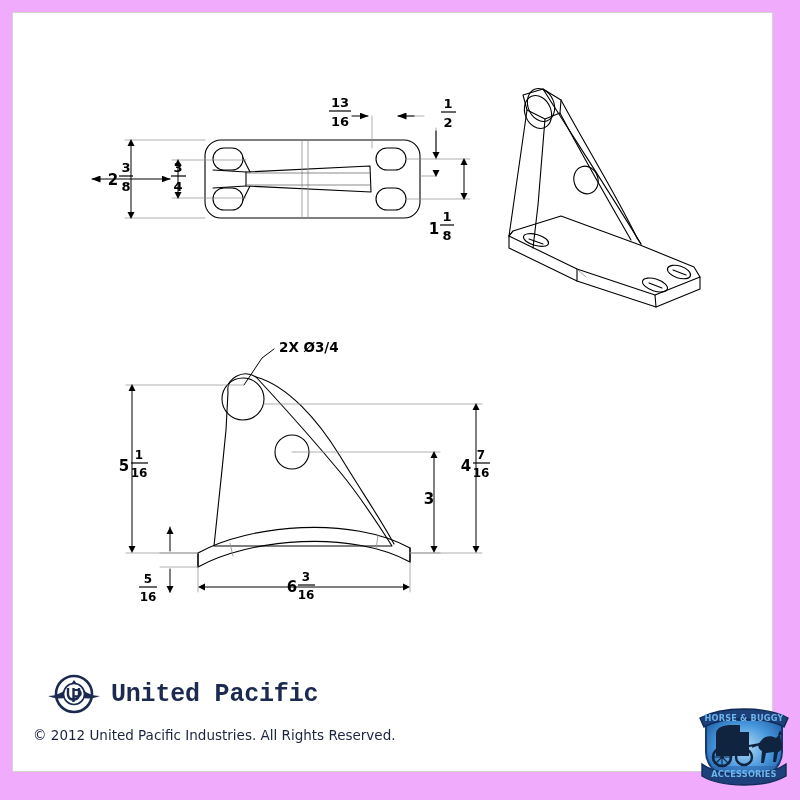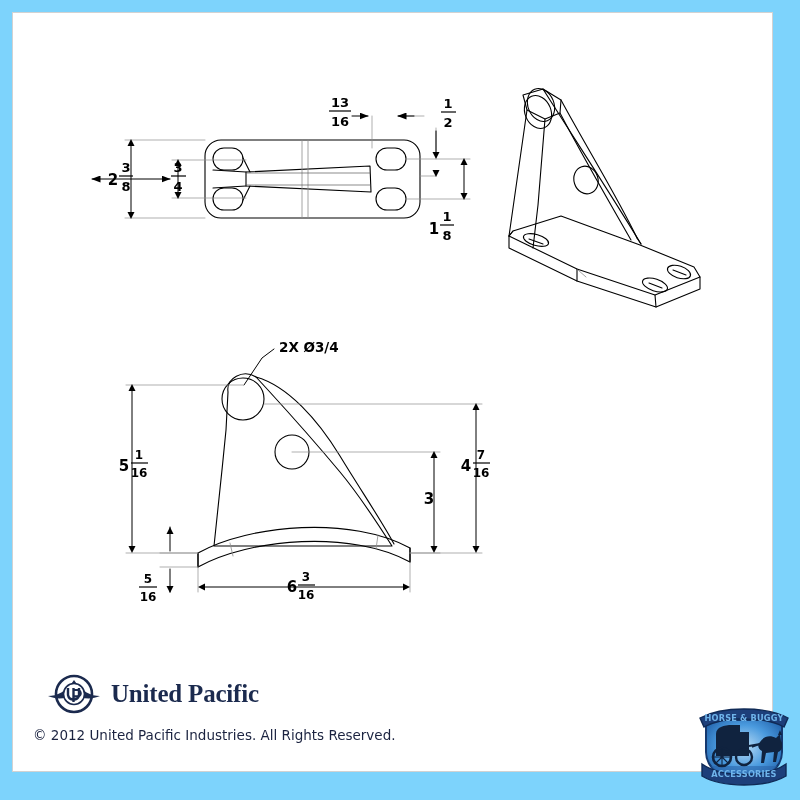--- a/index.html
+++ b/index.html
@@ -6,21 +6,21 @@
   * { box-sizing: border-box; }
   html, body {
     margin: 0; padding: 0;
     background: #ffffff;
     font-family: "Liberation Sans", sans-serif;
   }
   #page {
     position: relative;
     width: 800px;
     height: 800px;
-    background: #7dd3fc;
+    background: #f0abfc;
     overflow: hidden;
   }
   #drawing-frame {
     position: absolute;
     left: 12px;
     top: 12px;
     width: 761px;
     height: 760px;
     border: 1px solid #d2d2d2;
     background: #fff;
@@ -36,21 +36,21 @@
     left: 47px;
     top: 668px;
     width: 230px;
     height: 52px;
     display: flex;
     align-items: center;
     gap: 10px;
   }
   .footer-logo-mark { width: 54px; height: 50px; flex: 0 0 auto; }
   .footer-logo-text {
-    font-family: Liberation Serif, serif;
+    font-family: Liberation Mono, monospace;
     font-size: 25px;
     font-weight: 700;
     color: #1b2a4e;
     letter-spacing: -0.2px;
     white-space: nowrap;
   }
   .copyright {
     position: absolute;
     left: 33px;
     top: 727px;

